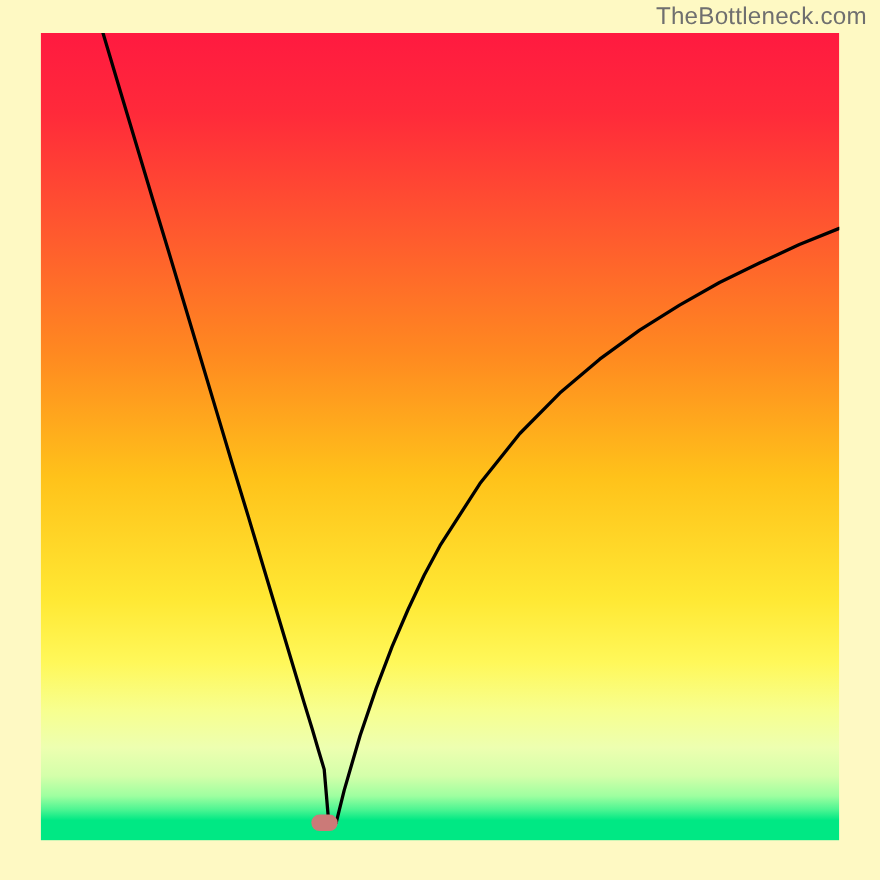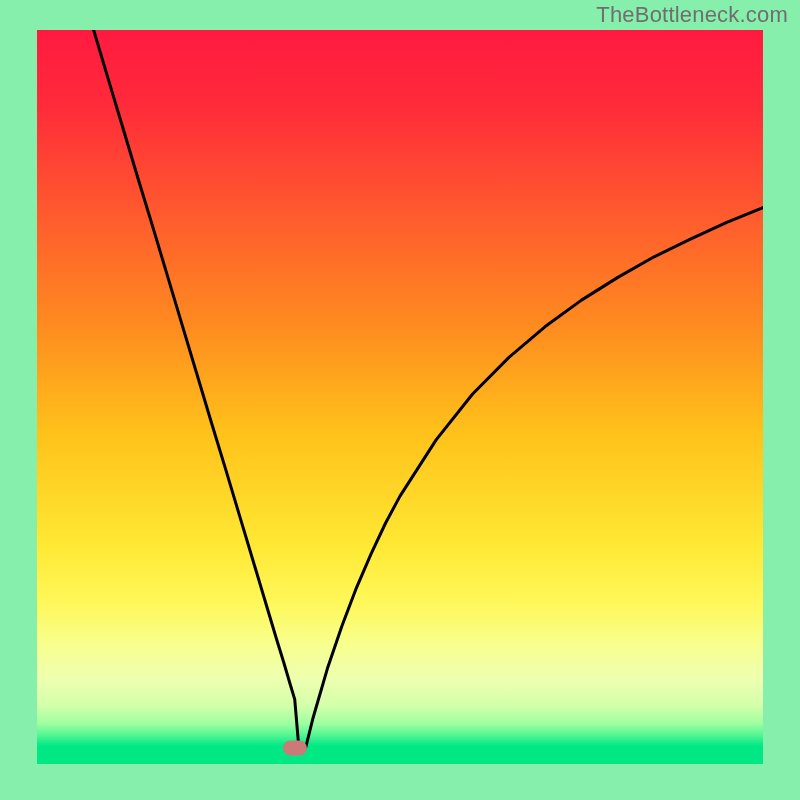--- a/index.html
+++ b/index.html
@@ -10,21 +10,21 @@
     background: #000;
     overflow: hidden;
     font-family: Arial, Helvetica, sans-serif;
   }
   .frame {
     position: absolute;
     left: 0;
     top: 0;
     width: 800px;
     height: 800px;
-    background: #86efac;
+    background: #fef9c3;
   }
   .watermark {
     position: absolute;
     top: 2px;
     right: 12px;
     color: #6f6f6f;
     font-size: 22px;
     font-weight: 500;
     letter-spacing: 0.2px;
     user-select: none;

